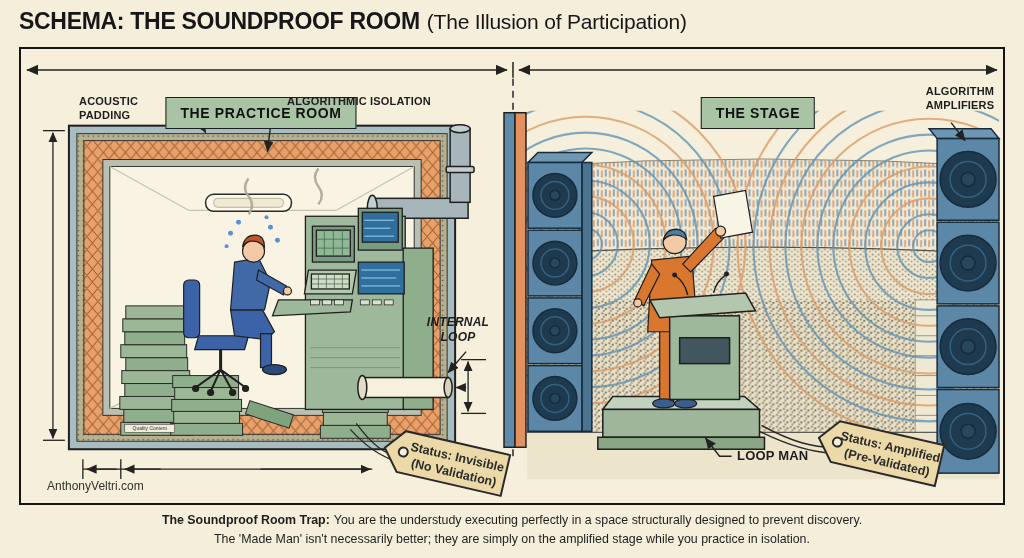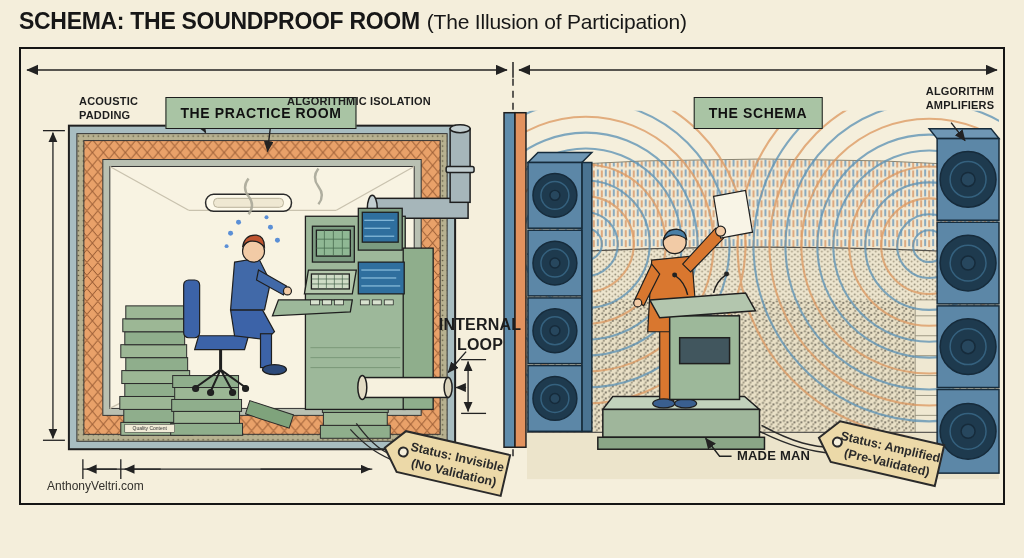--- a/index.html
+++ b/index.html
@@ -376,27 +376,29 @@
       </g>
 
       <g stroke="#222" stroke-width="1.5" fill="none">
         <line x1="6" y1="21" x2="487" y2="21" marker-start="url(#arr)" marker-end="url(#arr)"></line>
         <line x1="499" y1="21" x2="978" y2="21" marker-start="url(#arr)" marker-end="url(#arr)"></line>
         <line x1="493" y1="13" x2="493" y2="29"></line>
       </g>
     </svg>
 
     <div class="secbox" style="left:240px;">THE PRACTICE ROOM</div>
-    <div class="secbox" style="left:737px;">THE SCHEMA</div>
+    <div class="secbox" style="left:737px;">THE STAGE</div>
 
     <div class="lbl" style="left:58px;top:46px;width:100px;">ACOUSTIC PADDING</div>
     <div class="lbl" style="left:266px;top:46px;width:200px;">ALGORITHMIC ISOLATION</div>
-    <div class="lbl" style="left:416px;top:266px;width:86px;text-align:center;font-size:16px;">INTERNAL LOOP</div>
+    <div class="lbl" style="left:394px;top:266px;width:86px;text-align:center;font-size:12px;font-style:italic;">INTERNAL LOOP</div>
     <div class="lbl" style="left:899px;top:36px;width:80px;text-align:center;">ALGORITHM AMPLIFIERS</div>
-    <div class="lbl" style="left:716px;top:399px;font-size:13px;">MADE MAN</div>
+    <div class="lbl" style="left:716px;top:399px;font-size:13px;">LOOP MAN</div>
 
     <div class="watermark">AnthonyVeltri.com</div>
   </div>
 
   <div class="caption">
+    <div><span class="lead">The Soundproof Room Trap:</span><span class="rest">You are the understudy executing perfectly in a space structurally designed to prevent discovery.</span></div>
+    <div>The 'Made Man' isn't necessarily better; they are simply on the amplified stage while you practice in isolation.</div>
   </div>
 
 </div>
 
 </body></html>

